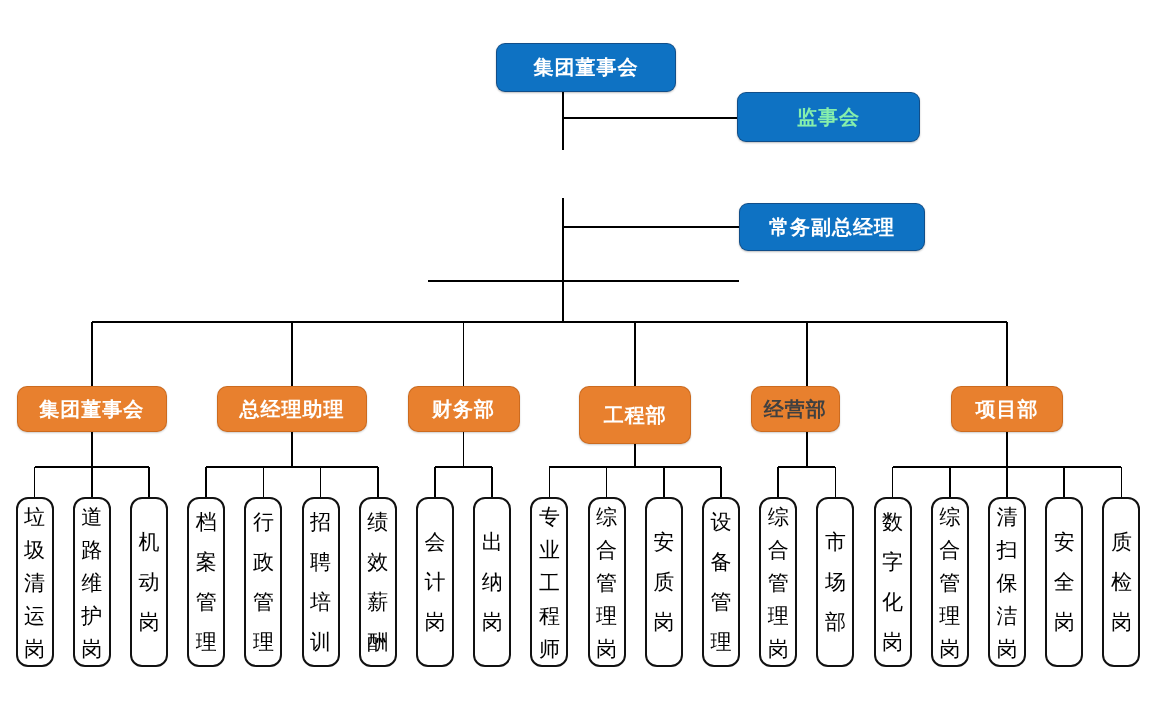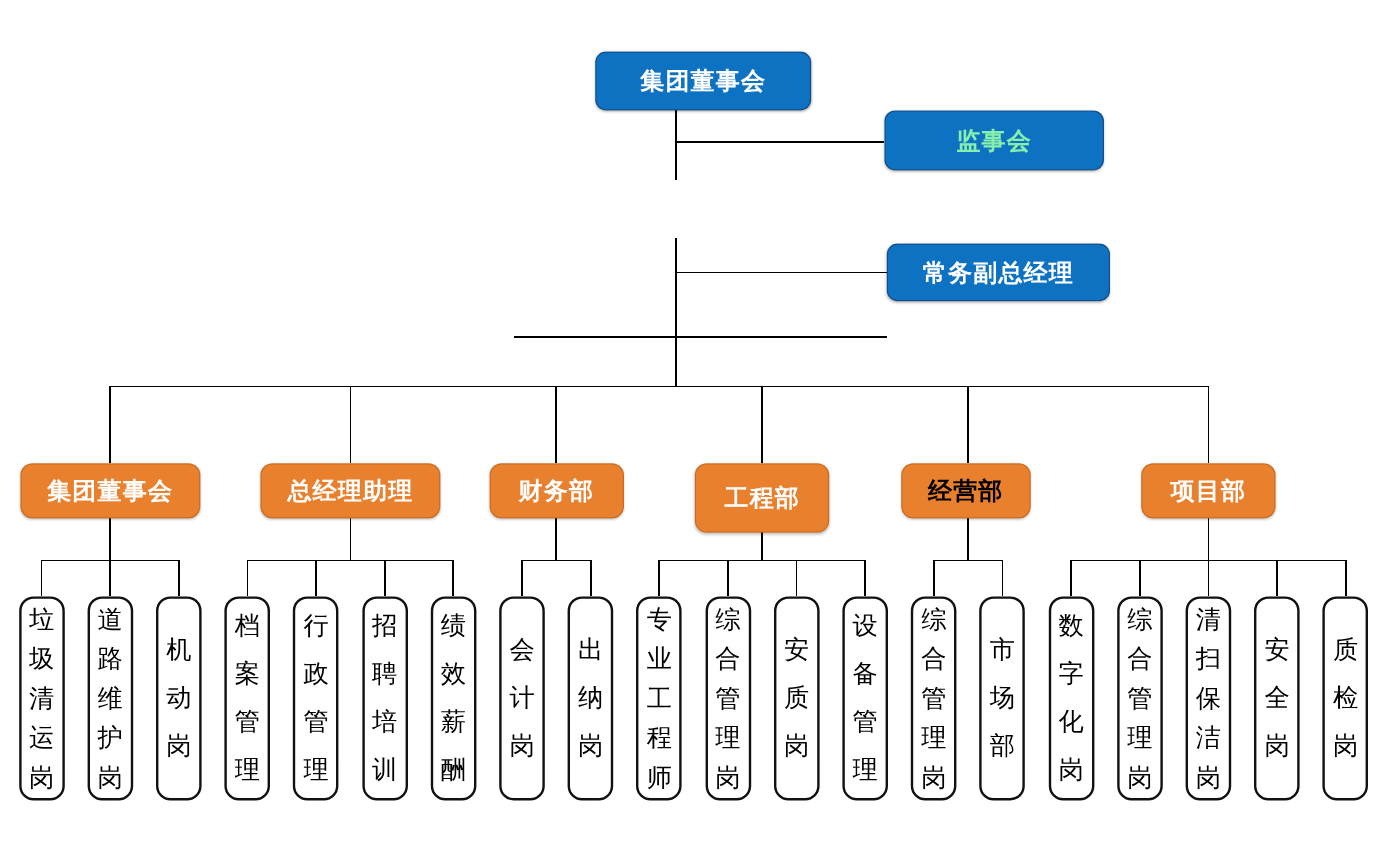--- a/index.html
+++ b/index.html
@@ -196,21 +196,21 @@
         <span class="ch" style="line-height: 40px;">安</span>
         <span class="ch" style="line-height: 40px;">质</span>
         <span class="ch" style="line-height: 40px;">岗</span>
       </div>
       <div class="node leaf-node" style="left: 702px; top: 497px; width: 38px; height: 170px; background: rgb(255, 255, 255); border-color: rgb(17, 17, 17);">
         <span class="ch" style="line-height: 40px;">设</span>
         <span class="ch" style="line-height: 40px;">备</span>
         <span class="ch" style="line-height: 40px;">管</span>
         <span class="ch" style="line-height: 40px;">理</span>
       </div>
-      <div class="node dept-node" style="left: 750.8px; top: 386px; width: 108px; height: 46px; background: rgb(232, 128, 46); color: #000000;">经营部</div>
+      <div class="node dept-node" style="left: 750.8px; top: 386px; width: 89px; height: 46px; background: rgb(232, 128, 46); color: #404040;">经营部</div>
       <div class="node leaf-node" style="left: 759.2px; top: 497px; width: 38px; height: 170px; background: rgb(255, 255, 255); border-color: rgb(17, 17, 17);">
         <span class="ch" style="line-height: 33px;">综</span>
         <span class="ch" style="line-height: 33px;">合</span>
         <span class="ch" style="line-height: 33px;">管</span>
         <span class="ch" style="line-height: 33px;">理</span>
         <span class="ch" style="line-height: 33px;">岗</span>
       </div>
       <div class="node leaf-node" style="left: 816.4px; top: 497px; width: 38px; height: 170px; background: rgb(255, 255, 255); border-color: rgb(17, 17, 17);">
         <span class="ch" style="line-height: 40px;">市</span>
         <span class="ch" style="line-height: 40px;">场</span>

